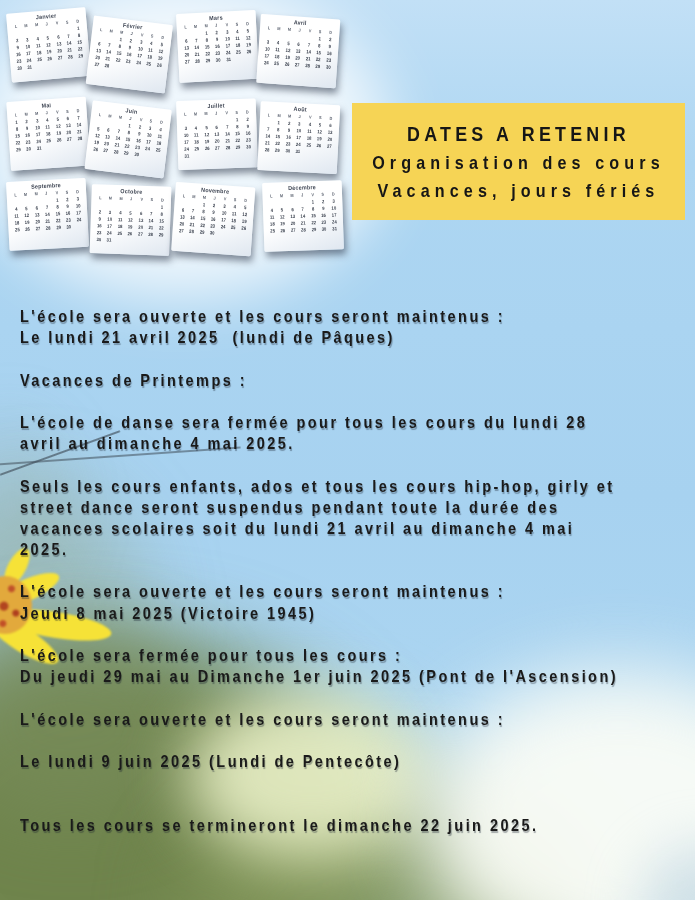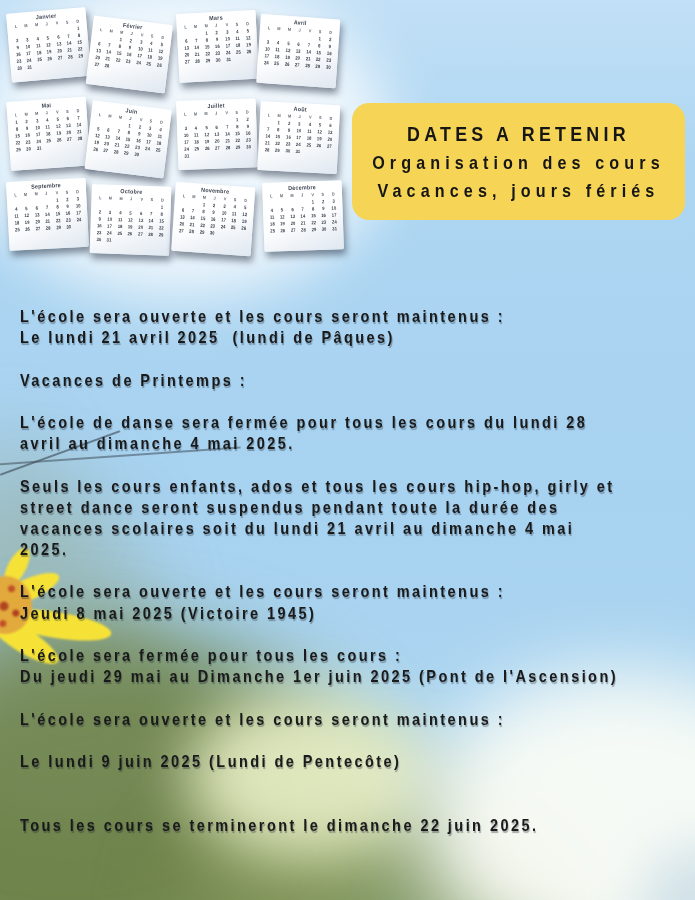--- a/index.html
+++ b/index.html
@@ -642,21 +642,21 @@
           <span>26</span>
           <span>27</span>
           <span>28</span>
           <span>29</span>
           <span>30</span>
           <span>31</span>
         </div>
       </div>
     </div>
 
-  <div class="title-box" style="background: rgb(246, 212, 85); border-radius: 17px;">
+  <div class="title-box" style="background: rgb(246, 212, 85);">
     <div class="tb-inner">
       <div class="tb1">DATES A RETENIR</div>
       <div class="tb2">Organisation des cours</div>
       <div class="tb3">Vacances, jours fériés</div>
     </div>
   </div>
 
   <div class="body-text">
       <div class="bline">L'école sera ouverte et les cours seront maintenus :</div>
       <div class="bline">Le lundi 21 avril 2025  (lundi de Pâques)</div>

